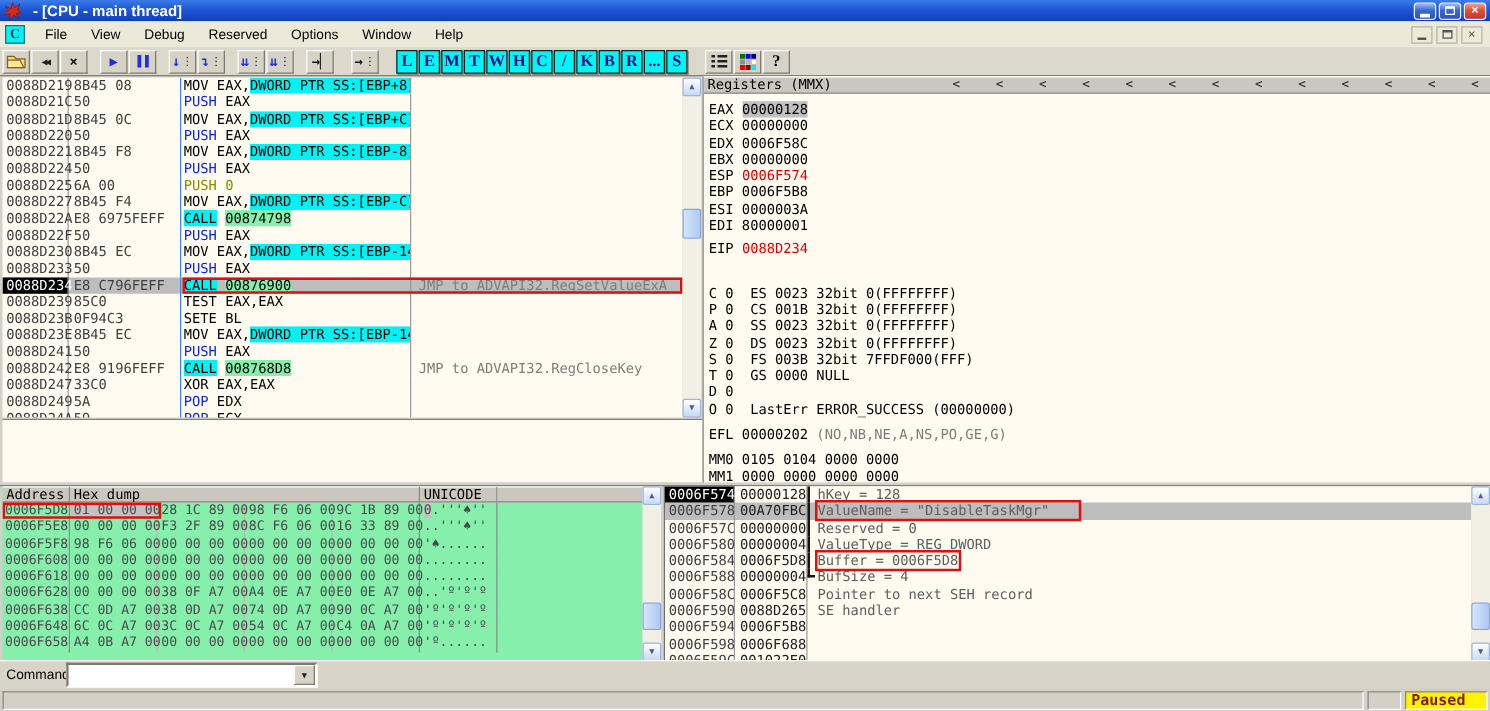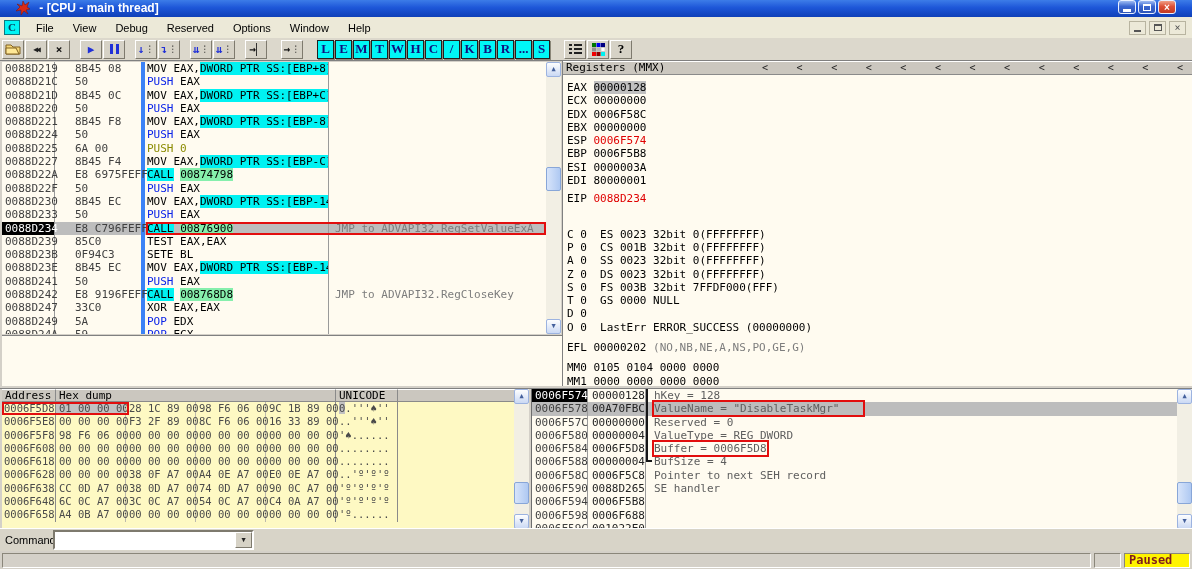--- a/index.html
+++ b/index.html
@@ -1,21 +1,21 @@
 <!DOCTYPE html>
 <html><head>
 <meta charset="utf-8">
 <style>
 *{margin:0;padding:0;box-sizing:border-box}
 html,body{background:#D4D0C8}
 body{font-family:"DejaVu Sans Mono",monospace}
 .app{position:relative;width:1192px;height:569px;background:#D4D0C8;overflow:hidden}
 
 
-.titlebar{position:absolute;left:0;top:0;width:100%;height:17px;display:flex;align-items:flex-start;padding:0 16px;
+.titlebar{position:absolute;left:0;top:0;width:100%;height:17px;display:flex;align-items:center;padding:0 3px;
  background:linear-gradient(180deg,#3C7CE8 0%,#1D56D8 45%,#0F40B8 100%)}
 .appicon{width:15px;height:15px;margin-right:5px;display:flex;align-items:center}
 .title{color:#fff;font-family:"Liberation Sans",sans-serif;font-weight:bold;font-size:12px;flex:1;line-height:16px;white-space:pre}
 .winbtns{display:flex;gap:2px}
 .wbtn{width:18px;height:14px;border-radius:3px;border:1px solid #E8F0FF;display:flex;align-items:center;justify-content:center;
  font:bold 10px "Liberation Sans",sans-serif;color:#fff;background:linear-gradient(#9DBBF2,#3A66D0 45%,#2E55B8);cursor:default}
 .wbtn.close{background:linear-gradient(#F0A088,#DD5037 45%,#C23A22)}
 .g-min{width:8px;height:3px;background:#fff;margin-top:7px}
 .g-rest{width:8px;height:7px;border:1px solid #fff;border-top:2px solid #fff}
 
@@ -48,21 +48,21 @@
 .c-k{color:#000}.c-b{color:#0A23E8}.c-imm{color:#8B8B00}
 .c-mem{background:#00F2F2;color:#000}.c-callbg{background:#00F2F2;color:#000}
 .c-tgt{background:#86efac;color:#000}.c-gray{color:#7D7D7D}.c-red{color:#E00000}
 .c-selval{background:#C0C0C0;color:#000}
 
 
 .work{position:absolute;top:60px;left:0;width:100%;height:326px;background:#D4D0C8;border-top:1px solid #808080}
 .disasm{position:absolute;left:2px;top:1px;width:544px;height:272px;background:#FFFBF0;overflow:hidden}
 .drow{display:flex;height:13.3px;line-height:13.3px;font-size:11px;position:relative;white-space:pre}
 .da{width:53px;padding-left:3px;color:#3F3F3F;border-right:1px solid #9A9A9A;flex:none}
-.db{width:90px;padding-left:20px;color:#3F3F3F;border-right:4px solid #3b82f6;flex:none}
+.db{width:90px;padding-left:4px;color:#3F3F3F;border-right:1px solid #3b82f6;flex:none}
 .di{width:184px;padding-left:2px;border-right:1px solid #9A9A9A;flex:none;overflow:hidden}
 .dc{flex:1;padding-left:6px;color:#7D7D7D}
 .drow.sel{background:#BDBDBD}
 .drow.sel .da{background:#000;color:#FFF}
 .redbox-d{position:absolute;left:144px;right:0;top:0;bottom:0;border:2px solid #E20E0E;z-index:3}
 .infopane{position:absolute;left:2px;top:274px;width:560px;height:51px;background:#FFFBF0;border-top:1px solid #808080}
 
 
 .sb{position:absolute;width:15px;background:#F2EFE4}
 .sbu,.sbd{position:absolute;left:0;width:15px;height:15px;background:linear-gradient(#FEFEFE,#CBD9F4);
@@ -80,21 +80,21 @@
 .rtitle{width:196px;flex:none}
 .chev{flex:1;display:flex;justify-content:space-between;padding-right:9px;color:#222;font-size:10px}
 .rlines{padding:6px 0 0 4px;overflow:hidden;height:311px}
 .rline{height:13.3px;line-height:13.3px;font-size:11px;white-space:pre}
 
 
 .hsplit{position:absolute;top:386px;height:2px;width:100%;background:#D4D0C8}
 
 
 .bottom{position:absolute;top:388px;left:0;width:100%;height:140px;background:#D4D0C8;border-top:1px solid #808080}
-.hexpane{position:absolute;left:2px;top:0;width:512px;height:140px;background:#fef9c3;overflow:hidden}
+.hexpane{position:absolute;left:2px;top:0;width:512px;height:140px;background:#86efac;overflow:hidden}
 .hexheader{display:flex;height:13px;font-size:11px;line-height:11px}
 .hh{background:#CBC7BF;border-right:1px solid #8A8A8A;border-bottom:1px solid #8A8A8A;border-top:1px solid #FFF;padding-left:3px;color:#000;white-space:pre}
 .hh-a{width:54px;flex:none}.hh-h{width:280px;flex:none}.hh-u{width:62px;flex:none}.hh-e{flex:1;border-right:none}
 .hrow{display:flex;height:13.3px;line-height:13.3px;font-size:10.5px;position:relative;white-space:pre;color:#4A4A4A}
 .ha{width:54px;padding-left:2px;border-right:1px solid #8A8A8A;flex:none}
 .hg{width:70px;padding-left:3px;border-right:1px solid #BDB9AC;flex:none}
 .hg.hgl{border-right:1px solid #8A8A8A}
 .hg.sel{background:#C2C2C2}
 .hu{width:62px;padding-left:3px;border-right:1px solid #8A8A8A;flex:none}
 .usel{background:#C2C2C2}

